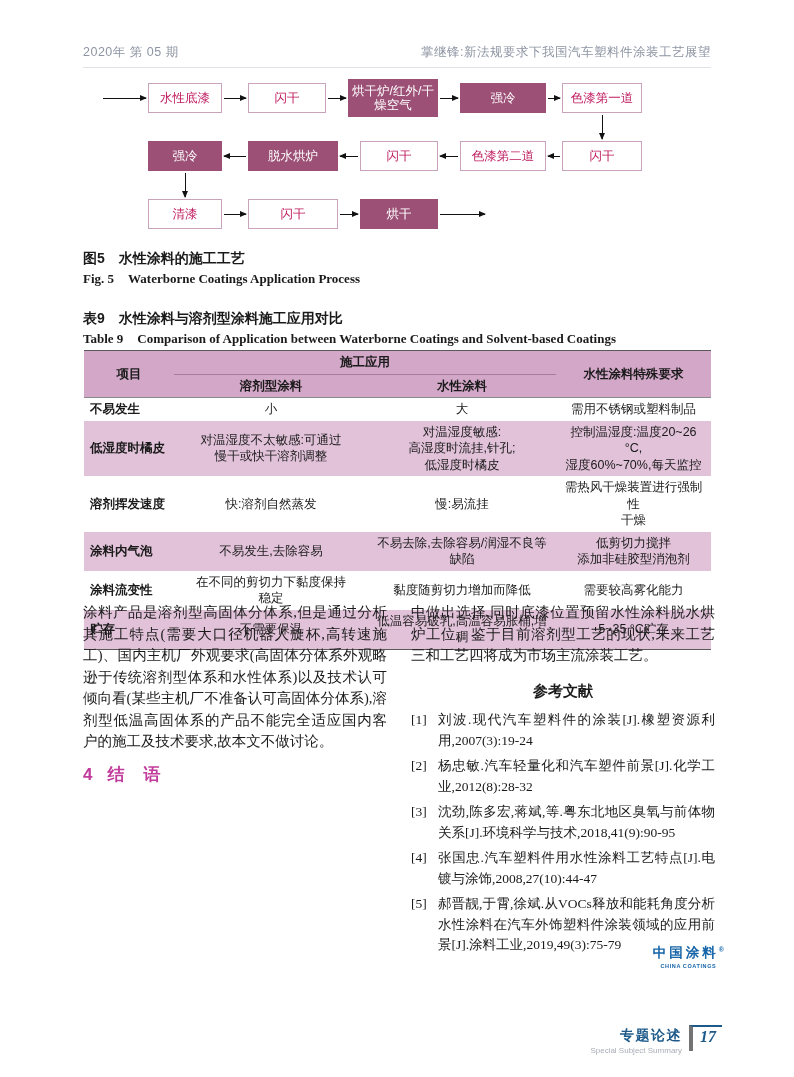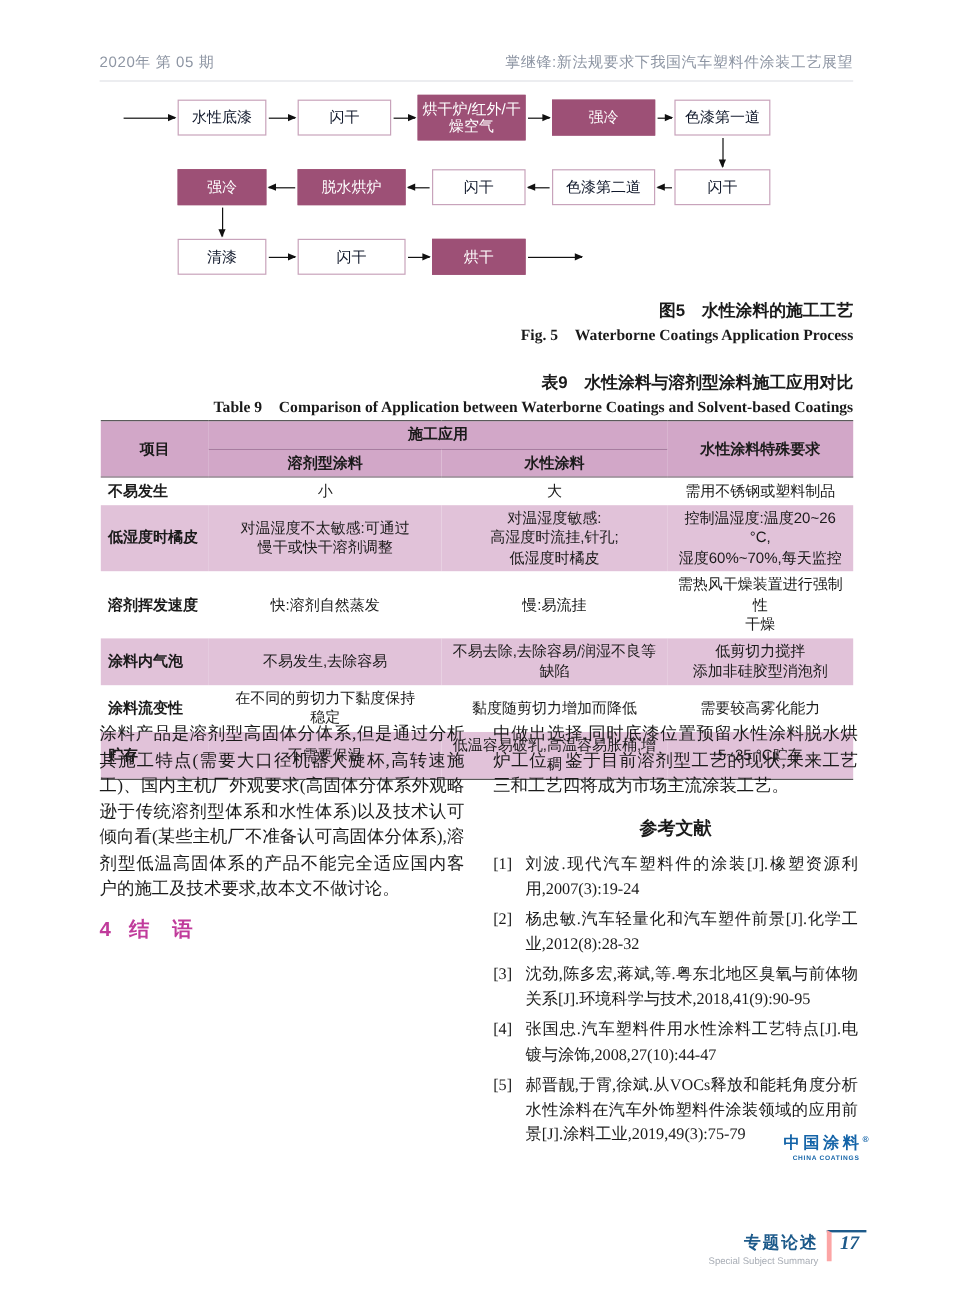--- a/index.html
+++ b/index.html
@@ -13,41 +13,41 @@
     position:absolute; left:83px; top:44px; width:628px;
     display:flex; justify-content:space-between; align-items:flex-end;
     font-size:12.5px; color:#8d95a3; letter-spacing:0.5px;
     padding-bottom:6px; border-bottom:1px solid #dfe2e7;
   }
   
   .flow { position:absolute; left:83px; top:78px; width:628px; height:162px; }
   .fnode {
     position:absolute; height:30px; top:5px;
     display:flex; align-items:center; justify-content:center;
-    background:#fff; border:1px solid #c8a3bb; font-size:12.5px; color:#0f172a;
+    background:#fff; border:1px solid #c8a3bb; font-size:12.5px; color:#be185d;
     text-align:center; line-height:14px; padding:0 2px;
   }
   .fnode.solid { background:#9d5076; border-color:#9d5076; color:#ffffff; }
   .r2 { top:63px; } .r3 { top:121px; }
   .arr { position:absolute; height:0; border-top:1.5px solid #111; }
   .arr::after {
     content:''; position:absolute; right:-1px; top:-4px;
     border-left:7px solid #111; border-top:3.5px solid transparent; border-bottom:3.5px solid transparent;
   }
   .arr.left::after {
     right:auto; left:-1px;
     border-left:none; border-right:7px solid #111;
   }
   .arrd { position:absolute; width:0; border-left:1.5px solid #111; }
   .arrd::after {
     content:''; position:absolute; bottom:-1px; left:-4.5px;
     border-top:7px solid #111; border-left:3.5px solid transparent; border-right:3.5px solid transparent;
   }
   
-  .figcap { position:absolute; left:83px; width:628px; text-align:right; }
+  .figcap { position:absolute; left:83px; width:628px; text-align:left; }
   .figcap .zh { font-size:14px; font-weight:bold; }
   .figcap .en { font-size:13px; font-weight:bold; font-family:"Liberation Serif", serif; margin-top:3px; }
   .figcap .lab { margin-right:14px; }
   .cap-fig { top:250px; }
   .cap-tab { top:310px; }
   
   table.cmp {
     position:absolute; left:84px; top:350px; width:627px;
     border-collapse:collapse; table-layout:fixed;
     font-size:12.5px; line-height:16.5px;
@@ -84,21 +84,21 @@
   .logo { position:absolute; right:70px; top:944px; text-align:center; color:#1464a8; }
   .logo .zh { font-size:13.5px; font-weight:bold; letter-spacing:3px; }
   .logo .reg { font-size:7px; vertical-align:super; letter-spacing:0; }
   .logo .en { font-size:5.5px; font-weight:bold; letter-spacing:0.6px; margin-top:1px; }
   
   .footer { position:absolute; right:72px; bottom:22px; display:flex; align-items:flex-start; }
   .footer .labels { text-align:right; margin-right:7px; padding-top:2px; }
   .footer .zh { font-size:14px; font-weight:bold; color:#1d5a8a; letter-spacing:1.5px; }
   .footer .en { font-size:8px; color:#a8adb5; margin-top:1px; }
   .pagenum {
-    border-top:2px solid #1d5a8a; border-left:4px solid #fca5a5;
+    border-top:2px solid #1d5a8a; border-left:4px solid #737373;
     padding:1px 6px 5px 7px; color:#1d5a8a;
     font-family:"Liberation Serif", serif; font-style:italic; font-weight:bold; font-size:16px;
   }
 </style>
 </head>
 <body>
 
 <div class="runhead">
   <span>2020年  第 05 期</span>
   <span>掌继锋:新法规要求下我国汽车塑料件涂装工艺展望</span>

